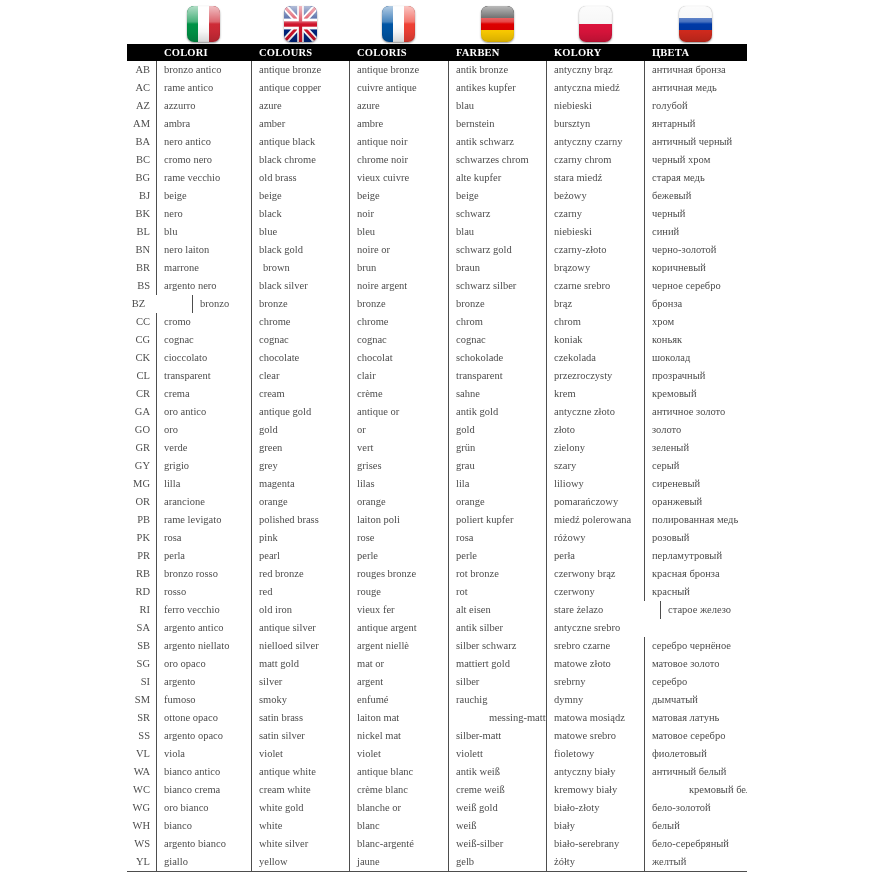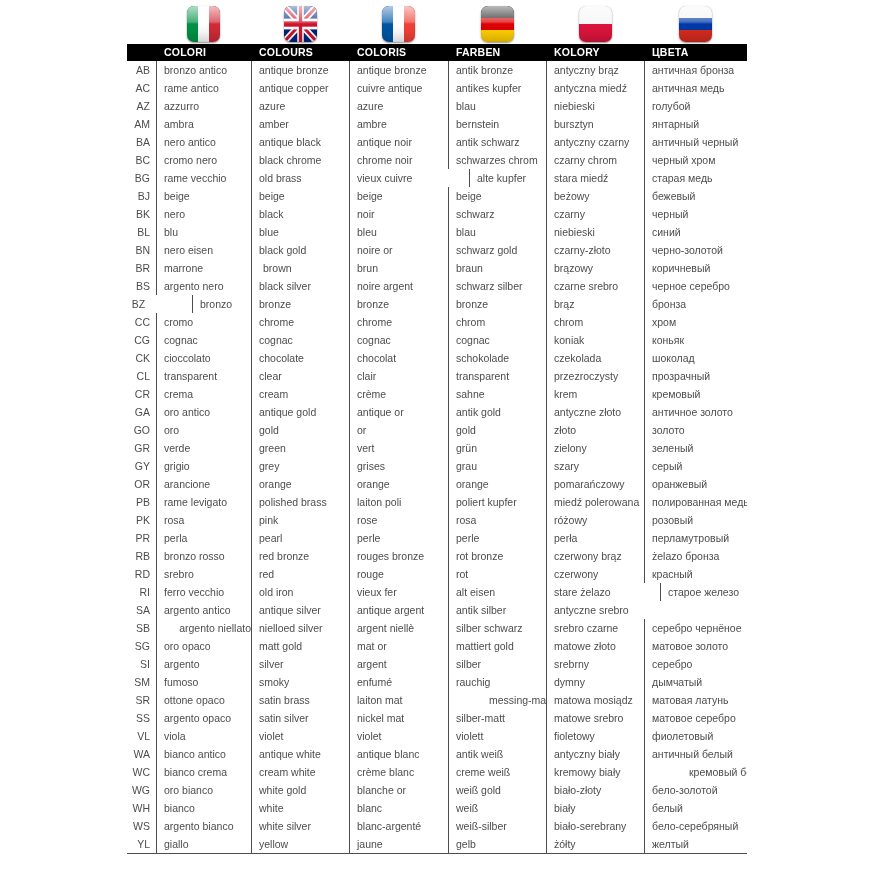--- a/index.html
+++ b/index.html
@@ -10,20 +10,21 @@
     position:relative;
     overflow:hidden;
   }
   .page{position:absolute;inset:0;}
 
   
   .grid7{
     display:grid;
     grid-template-columns:29px 95px 98px 99px 98px 98px 103px;
     width:620px;
+    font-family:Liberation Serif, serif;
   }
 
   .flags-row{
     position:absolute;left:127px;top:5px;
     height:38px;
     align-items:center;
   }
   .flag-cell{display:flex;justify-content:center;align-items:center;}
   .flag{
     width:33px;height:36px;
@@ -185,21 +186,21 @@
         <div class="lang-cell" style="color: rgb(77, 77, 77); border-left: 1px solid rgb(77, 77, 77);">chrome noir</div>
         <div class="lang-cell" style="color: rgb(77, 77, 77); border-left: 1px solid rgb(77, 77, 77);">schwarzes chrom</div>
         <div class="lang-cell" style="color: rgb(77, 77, 77); border-left: 1px solid rgb(77, 77, 77);">czarny chrom</div>
         <div class="lang-cell" style="color: rgb(77, 77, 77); border-left: 1px solid rgb(77, 77, 77);">черный хром</div>
       </div>
       <div class="t-row grid7">
         <div class="code-cell" style="color: rgb(77, 77, 77);">BG</div>
         <div class="lang-cell" style="color: rgb(77, 77, 77); border-left: 1px solid rgb(77, 77, 77);">rame vecchio</div>
         <div class="lang-cell" style="color: rgb(77, 77, 77); border-left: 1px solid rgb(77, 77, 77);">old brass</div>
         <div class="lang-cell" style="color: rgb(77, 77, 77); border-left: 1px solid rgb(77, 77, 77);">vieux cuivre</div>
-        <div class="lang-cell" style="color: rgb(77, 77, 77); border-left: 1px solid rgb(77, 77, 77); margin-left: 21px;">alte kupfer</div>
+        <div class="lang-cell" style="color: rgb(77, 77, 77); border-left: 1px solid rgb(77, 77, 77);">alte kupfer</div>
         <div class="lang-cell" style="color: rgb(77, 77, 77); border-left: 1px solid rgb(77, 77, 77);">stara miedź</div>
         <div class="lang-cell" style="color: rgb(77, 77, 77); border-left: 1px solid rgb(77, 77, 77);">старая медь</div>
       </div>
       <div class="t-row grid7">
         <div class="code-cell" style="color: rgb(77, 77, 77);">BJ</div>
         <div class="lang-cell" style="color: rgb(77, 77, 77); border-left: 1px solid rgb(77, 77, 77);">beige</div>
         <div class="lang-cell" style="color: rgb(77, 77, 77); border-left: 1px solid rgb(77, 77, 77);">beige</div>
         <div class="lang-cell" style="color: rgb(77, 77, 77); border-left: 1px solid rgb(77, 77, 77);">beige</div>
         <div class="lang-cell" style="color: rgb(77, 77, 77); border-left: 1px solid rgb(77, 77, 77);">beige</div>
         <div class="lang-cell" style="color: rgb(77, 77, 77); border-left: 1px solid rgb(77, 77, 77);">beżowy</div>
@@ -218,21 +219,21 @@
         <div class="code-cell" style="color: rgb(77, 77, 77);">BL</div>
         <div class="lang-cell" style="color: rgb(77, 77, 77); border-left: 1px solid rgb(77, 77, 77);">blu</div>
         <div class="lang-cell" style="color: rgb(77, 77, 77); border-left: 1px solid rgb(77, 77, 77);">blue</div>
         <div class="lang-cell" style="color: rgb(77, 77, 77); border-left: 1px solid rgb(77, 77, 77);">bleu</div>
         <div class="lang-cell" style="color: rgb(77, 77, 77); border-left: 1px solid rgb(77, 77, 77);">blau</div>
         <div class="lang-cell" style="color: rgb(77, 77, 77); border-left: 1px solid rgb(77, 77, 77);">niebieski</div>
         <div class="lang-cell" style="color: rgb(77, 77, 77); border-left: 1px solid rgb(77, 77, 77);">синий</div>
       </div>
       <div class="t-row grid7">
         <div class="code-cell" style="color: rgb(77, 77, 77);">BN</div>
-        <div class="lang-cell" style="color: rgb(77, 77, 77); border-left: 1px solid rgb(77, 77, 77);">nero eisen</div>
+        <div class="lang-cell" style="color: rgb(77, 77, 77); border-left: 1px solid rgb(77, 77, 77);">nero laiton</div>
         <div class="lang-cell" style="color: rgb(77, 77, 77); border-left: 1px solid rgb(77, 77, 77);">black gold</div>
         <div class="lang-cell" style="color: rgb(77, 77, 77); border-left: 1px solid rgb(77, 77, 77);">noire or</div>
         <div class="lang-cell" style="color: rgb(77, 77, 77); border-left: 1px solid rgb(77, 77, 77);">schwarz gold</div>
         <div class="lang-cell" style="color: rgb(77, 77, 77); border-left: 1px solid rgb(77, 77, 77);">czarny-złoto</div>
         <div class="lang-cell" style="color: rgb(77, 77, 77); border-left: 1px solid rgb(77, 77, 77);">черно-золотой</div>
       </div>
       <div class="t-row grid7">
         <div class="code-cell" style="color: rgb(77, 77, 77);">BR</div>
         <div class="lang-cell" style="color: rgb(77, 77, 77); border-left: 1px solid rgb(77, 77, 77);">marrone</div>
         <div class="lang-cell" style="color: rgb(77, 77, 77); border-left: 1px solid rgb(77, 77, 77); padding-left: 11px;">brown</div>
@@ -334,20 +335,29 @@
       <div class="t-row grid7">
         <div class="code-cell" style="color: rgb(77, 77, 77);">GY</div>
         <div class="lang-cell" style="color: rgb(77, 77, 77); border-left: 1px solid rgb(77, 77, 77);">grigio</div>
         <div class="lang-cell" style="color: rgb(77, 77, 77); border-left: 1px solid rgb(77, 77, 77);">grey</div>
         <div class="lang-cell" style="color: rgb(77, 77, 77); border-left: 1px solid rgb(77, 77, 77);">grises</div>
         <div class="lang-cell" style="color: rgb(77, 77, 77); border-left: 1px solid rgb(77, 77, 77);">grau</div>
         <div class="lang-cell" style="color: rgb(77, 77, 77); border-left: 1px solid rgb(77, 77, 77);">szary</div>
         <div class="lang-cell" style="color: rgb(77, 77, 77); border-left: 1px solid rgb(77, 77, 77);">серый</div>
       </div>
       <div class="t-row grid7">
+        <div class="code-cell" style="color: rgb(77, 77, 77);">MG</div>
+        <div class="lang-cell" style="color: rgb(77, 77, 77); border-left: 1px solid rgb(77, 77, 77);">lilla</div>
+        <div class="lang-cell" style="color: rgb(77, 77, 77); border-left: 1px solid rgb(77, 77, 77);">magenta</div>
+        <div class="lang-cell" style="color: rgb(77, 77, 77); border-left: 1px solid rgb(77, 77, 77);">lilas</div>
+        <div class="lang-cell" style="color: rgb(77, 77, 77); border-left: 1px solid rgb(77, 77, 77);">lila</div>
+        <div class="lang-cell" style="color: rgb(77, 77, 77); border-left: 1px solid rgb(77, 77, 77);">liliowy</div>
+        <div class="lang-cell" style="color: rgb(77, 77, 77); border-left: 1px solid rgb(77, 77, 77);">сиреневый</div>
+      </div>
+      <div class="t-row grid7">
         <div class="code-cell" style="color: rgb(77, 77, 77);">OR</div>
         <div class="lang-cell" style="color: rgb(77, 77, 77); border-left: 1px solid rgb(77, 77, 77);">arancione</div>
         <div class="lang-cell" style="color: rgb(77, 77, 77); border-left: 1px solid rgb(77, 77, 77);">orange</div>
         <div class="lang-cell" style="color: rgb(77, 77, 77); border-left: 1px solid rgb(77, 77, 77);">orange</div>
         <div class="lang-cell" style="color: rgb(77, 77, 77); border-left: 1px solid rgb(77, 77, 77);">orange</div>
         <div class="lang-cell" style="color: rgb(77, 77, 77); border-left: 1px solid rgb(77, 77, 77);">pomarańczowy</div>
         <div class="lang-cell" style="color: rgb(77, 77, 77); border-left: 1px solid rgb(77, 77, 77);">оранжевый</div>
       </div>
       <div class="t-row grid7">
         <div class="code-cell" style="color: rgb(77, 77, 77);">PB</div>
@@ -376,25 +386,25 @@
         <div class="lang-cell" style="color: rgb(77, 77, 77); border-left: 1px solid rgb(77, 77, 77);">perła</div>
         <div class="lang-cell" style="color: rgb(77, 77, 77); border-left: 1px solid rgb(77, 77, 77);">перламутровый</div>
       </div>
       <div class="t-row grid7">
         <div class="code-cell" style="color: rgb(77, 77, 77);">RB</div>
         <div class="lang-cell" style="color: rgb(77, 77, 77); border-left: 1px solid rgb(77, 77, 77);">bronzo rosso</div>
         <div class="lang-cell" style="color: rgb(77, 77, 77); border-left: 1px solid rgb(77, 77, 77);">red bronze</div>
         <div class="lang-cell" style="color: rgb(77, 77, 77); border-left: 1px solid rgb(77, 77, 77);">rouges bronze</div>
         <div class="lang-cell" style="color: rgb(77, 77, 77); border-left: 1px solid rgb(77, 77, 77);">rot bronze</div>
         <div class="lang-cell" style="color: rgb(77, 77, 77); border-left: 1px solid rgb(77, 77, 77);">czerwony brąz</div>
-        <div class="lang-cell" style="color: rgb(77, 77, 77); border-left: 1px solid rgb(77, 77, 77);">żelazo бронза</div>
+        <div class="lang-cell" style="color: rgb(77, 77, 77); border-left: 1px solid rgb(77, 77, 77);">красная бронза</div>
       </div>
       <div class="t-row grid7">
         <div class="code-cell" style="color: rgb(77, 77, 77);">RD</div>
-        <div class="lang-cell" style="color: rgb(77, 77, 77); border-left: 1px solid rgb(77, 77, 77);">srebro</div>
+        <div class="lang-cell" style="color: rgb(77, 77, 77); border-left: 1px solid rgb(77, 77, 77);">rosso</div>
         <div class="lang-cell" style="color: rgb(77, 77, 77); border-left: 1px solid rgb(77, 77, 77);">red</div>
         <div class="lang-cell" style="color: rgb(77, 77, 77); border-left: 1px solid rgb(77, 77, 77);">rouge</div>
         <div class="lang-cell" style="color: rgb(77, 77, 77); border-left: 1px solid rgb(77, 77, 77);">rot</div>
         <div class="lang-cell" style="color: rgb(77, 77, 77); border-left: 1px solid rgb(77, 77, 77);">czerwony</div>
         <div class="lang-cell" style="color: rgb(77, 77, 77); border-left: 1px solid rgb(77, 77, 77);">красный</div>
       </div>
       <div class="t-row grid7">
         <div class="code-cell" style="color: rgb(77, 77, 77);">RI</div>
         <div class="lang-cell" style="color: rgb(77, 77, 77); border-left: 1px solid rgb(77, 77, 77);">ferro vecchio</div>
         <div class="lang-cell" style="color: rgb(77, 77, 77); border-left: 1px solid rgb(77, 77, 77);">old iron</div>
@@ -407,21 +417,21 @@
         <div class="code-cell" style="color: rgb(77, 77, 77);">SA</div>
         <div class="lang-cell" style="color: rgb(77, 77, 77); border-left: 1px solid rgb(77, 77, 77);">argento antico</div>
         <div class="lang-cell" style="color: rgb(77, 77, 77); border-left: 1px solid rgb(77, 77, 77);">antique silver</div>
         <div class="lang-cell" style="color: rgb(77, 77, 77); border-left: 1px solid rgb(77, 77, 77);">antique argent</div>
         <div class="lang-cell" style="color: rgb(77, 77, 77); border-left: 1px solid rgb(77, 77, 77);">antik silber</div>
         <div class="lang-cell" style="color: rgb(77, 77, 77); border-left: 1px solid rgb(77, 77, 77);">antyczne srebro</div>
         <div class="lang-cell" style="color: rgb(77, 77, 77); border-left: 1px solid rgb(77, 77, 77); margin-top: 35px;">античное серебро</div>
       </div>
       <div class="t-row grid7">
         <div class="code-cell" style="color: rgb(77, 77, 77);">SB</div>
-        <div class="lang-cell" style="color: rgb(77, 77, 77); border-left: 1px solid rgb(77, 77, 77); text-align: right;">argento niellato</div>
+        <div class="lang-cell" style="color: rgb(77, 77, 77); border-left: 1px solid rgb(77, 77, 77);">argento niellato</div>
         <div class="lang-cell" style="color: rgb(77, 77, 77); border-left: 1px solid rgb(77, 77, 77);">nielloed silver</div>
         <div class="lang-cell" style="color: rgb(77, 77, 77); border-left: 1px solid rgb(77, 77, 77);">argent niellè</div>
         <div class="lang-cell" style="color: rgb(77, 77, 77); border-left: 1px solid rgb(77, 77, 77);">silber schwarz</div>
         <div class="lang-cell" style="color: rgb(77, 77, 77); border-left: 1px solid rgb(77, 77, 77);">srebro czarne</div>
         <div class="lang-cell" style="color: rgb(77, 77, 77); border-left: 1px solid rgb(77, 77, 77);">серебро чернёное</div>
       </div>
       <div class="t-row grid7">
         <div class="code-cell" style="color: rgb(77, 77, 77);">SG</div>
         <div class="lang-cell" style="color: rgb(77, 77, 77); border-left: 1px solid rgb(77, 77, 77);">oro opaco</div>
         <div class="lang-cell" style="color: rgb(77, 77, 77); border-left: 1px solid rgb(77, 77, 77);">matt gold</div>

